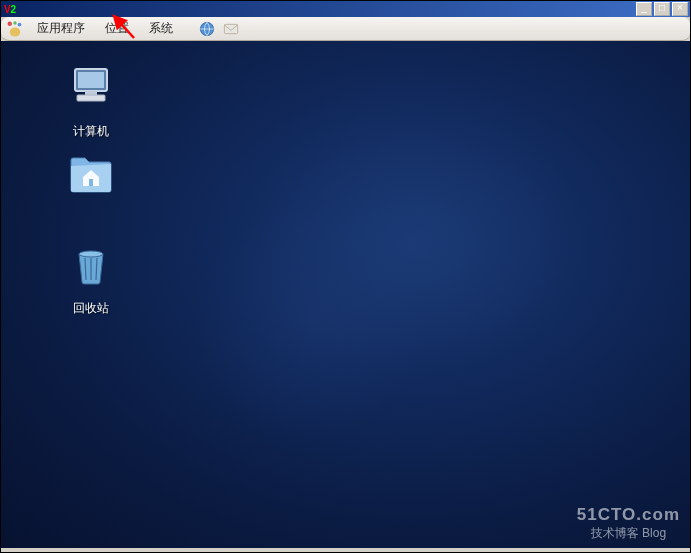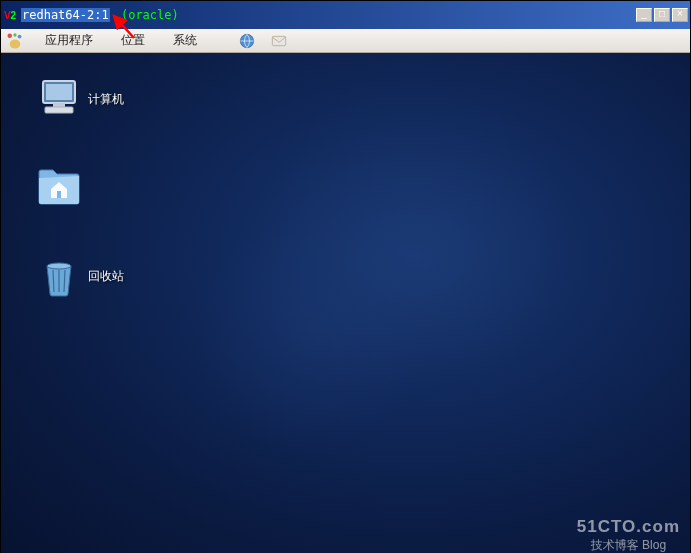--- a/index.html
+++ b/index.html
@@ -2,47 +2,47 @@
 <html><head>
 <meta charset="utf-8">
 <style>
   * { box-sizing: border-box; margin: 0; padding: 0; }
   body { width: 691px; height: 553px; font-family: "Microsoft YaHei", Arial, sans-serif; font-size: 12px; background: #000; overflow: hidden; position: relative; }
 
   
   .vnc-window { width: 691px; height: 553px; border: 1px solid #000; background: #d4d0c8; position: relative; }
 
   
-  .titlebar { height: 28px; background: linear-gradient(to right, #0a2463, #3e6fc8); display: flex; align-items: center; padding: 0 2px; color: #fff; }
+  .titlebar { height: 16px; background: linear-gradient(to right, #0a2463, #3e6fc8); display: flex; align-items: center; padding: 0 2px; color: #fff; }
   .titlebar .vnc-icon { width: 14px; height: 14px; margin-right: 4px; display: flex; align-items: center; justify-content: center; }
   .titlebar .vnc-icon span { font-weight: bold; font-size: 10px; }
   .titlebar .v { color: #f00; }
   .titlebar .c { color: #0f0; }
   .title-text { font-family: "Consolas", monospace; font-size: 12px; }
   .title-text .hl { background: #316ac5; color: #fff; padding: 0 1px; }
   .title-text .user { color: #0f0; margin-left: 4px; }
   .win-controls { margin-left: auto; display: flex; gap: 2px; }
   .win-btn { width: 16px; height: 14px; background: #d4d0c8; border: 1px outset #fff; font-size: 10px; line-height: 10px; text-align: center; font-family: Arial; cursor: pointer; }
 
   
   .arrow { position: absolute; top: 12px; left: 108px; pointer-events: none; z-index: 50; }
   .arrow svg { display: block; }
 
   
-  .gnome-panel { height: 24px; background: linear-gradient(to bottom, #f6f4f1, #e3dfda); border-bottom: 1px solid #b0a898; display: flex; align-items: center; padding: 0 4px; gap: 12px; }
+  .gnome-panel { height: 24px; background: linear-gradient(to bottom, #f6f4f1, #e3dfda); border-bottom: 1px solid #b0a898; display: flex; align-items: center; padding: 0 4px; gap: 4px; border-radius: 8px; }
   .panel-app-icon { width: 20px; height: 20px; display:flex; align-items:center; justify-content:center; }
   .panel-menu { padding: 2px 8px; color: #222; cursor: pointer; }
   .panel-sep { width: 8px; }
   .panel-quick { width: 20px; height: 20px; display:flex; align-items:center; justify-content:center; cursor:pointer; }
 
   
   .desktop { position: relative; width: 100%; height: calc(553px - 20px - 24px - 2px); background: radial-gradient(ellipse at 60% 40%, #1a3a75 0%, #10285a 35%, #0a1a40 70%, #071230 100%); }
   .vignette { position:absolute; inset:0; background: radial-gradient(circle at 45% 55%, rgba(30,60,120,0.35) 0%, transparent 25%), radial-gradient(circle at 60% 35%, rgba(30,60,120,0.25) 0%, transparent 30%); pointer-events:none; }
 
-  .desktop-icon { position: absolute; width: 120px; display: flex; flex-direction: row; align-items: center; gap: 5px; color: #fff; text-align: center; cursor: pointer; padding: 4px; }
+  .desktop-icon { position: absolute; width: 120px; display: flex; flex-direction: column; align-items: center; gap: 12px; color: #fff; text-align: center; cursor: pointer; padding: 4px; }
   .desktop-icon .ico { width: 48px; height: 48px; display:flex; align-items:center; justify-content:center; }
   .desktop-icon .label { font-size: 12px; text-shadow: 1px 1px 2px rgba(0,0,0,0.8); white-space: nowrap; }
 
   .di-computer { top: 18px; left: 30px; }
   .di-home     { top: 105px; left: 30px; }
   .di-trash    { top: 195px; left: 30px; }
 
   
   .watermark { position: absolute; right: 10px; bottom: 6px; color: rgba(255,255,255,0.55); text-align: right; font-family: Arial, sans-serif; pointer-events:none; }
   .watermark .big { font-size: 17px; font-weight: bold; letter-spacing: 1px; }
@@ -50,24 +50,20 @@
 </style>
 </head>
 <body>
 
 <div class="vnc-window">
 
   <div class="titlebar">
     <span class="vnc-icon">
         <span><span class="v">V</span><span class="c">2</span></span>
       </span>
-    <span class="title-text">
-      <span class="hl">redhat64-2:1</span>
-      <span class="user">(oracle)</span>
-    </span>
     <div class="win-controls">
       <div class="win-btn">_</div>
       <div class="win-btn">□</div>
       <div class="win-btn">×</div>
     </div>
   </div>
 
   <div class="arrow">
     <svg width="30" height="30">
       <defs>

